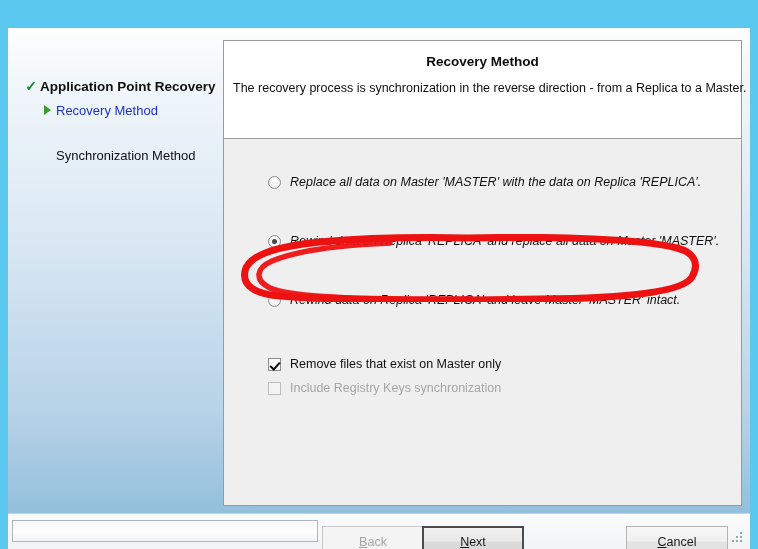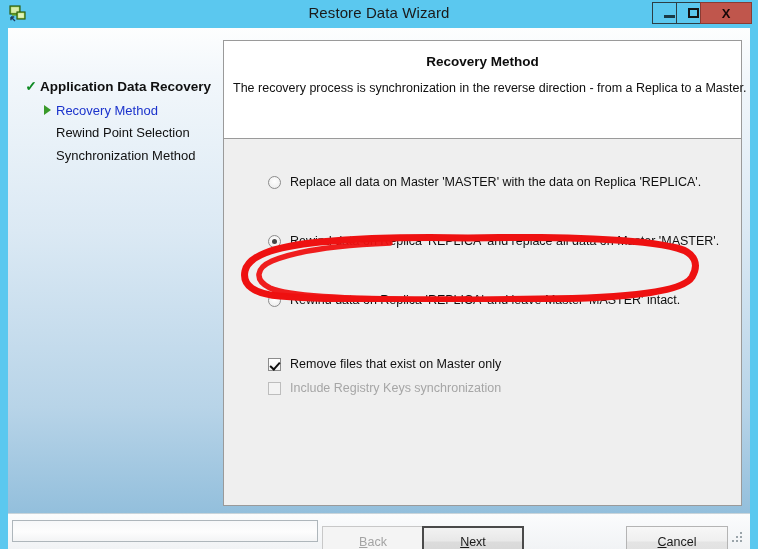--- a/index.html
+++ b/index.html
@@ -192,20 +192,21 @@
     position: absolute;
     left: 3px; top: 3px;
     width: 5px; height: 5px;
     border-radius: 50%;
     background: #454545;
   }
   .opt-label {
     font-size: 12.5px;
     color: #101010;
     line-height: 14px;
+    font-style: italic;
   }
   #opt-0 { left: 44px; top: 134px; }
   #opt-1 { left: 44px; top: 193px; }
   #opt-2 { left: 44px; top: 252px; }
 
   .cb-row {
     position: absolute;
     display: flex;
     align-items: flex-end;
     white-space: nowrap;
@@ -298,60 +299,35 @@
     position: absolute;
     width: 2px; height: 2px;
     background: #9aa4aa;
   }
 </style>
 </head>
 <body>
 
 <div id="window">
 
-  <div id="titlebar">
-    <svg id="app-icon" viewBox="0 0 18 18">
-      <rect x="1" y="1" width="10" height="8" fill="#8dc63f" stroke="#2f5d12" stroke-width="1.2"></rect>
-      <rect x="2.2" y="2.2" width="7.6" height="5.6" fill="#d8edaa"></rect>
-      <rect x="3" y="9" width="6" height="1.6" fill="#5f9e1e"></rect>
-      <rect x="8" y="7" width="8" height="7" fill="#a4d84a" stroke="#2f5d12" stroke-width="1.2"></rect>
-      <rect x="9.2" y="8.2" width="5.6" height="4.6" fill="#e2f3bd"></rect>
-      <path d="M2 12 L6 16 M2 12 L2 15.2 M2 12 L5.2 12" stroke="#1d3f60" stroke-width="1.4" fill="none"></path>
-    </svg>
-    <div id="title-text">Restore Data Wizard</div>
-
-    <div class="winbtn" id="btn-min">
-      <div class="glyph-min"></div>
-    </div>
-    <div class="winbtn" id="btn-max">
-      <div class="glyph-max"></div>
-    </div>
-    <div class="winbtn" id="btn-close">
-      <span>X</span>
-    </div>
-  </div>
 
   <div id="client">
 
     <div id="nav">
       <div class="nav-row" id="nav-row-0">
         <span class="nav-icon">
             <span class="check-glyph">✓</span>
           </span>
-        <span class="nav-label root">Application Data Recovery</span>
+        <span class="nav-label root">Application Point Recovery</span>
       </div>
       <div class="nav-row" id="nav-row-1">
         <span class="nav-icon">
             <span class="arrow-glyph"></span>
           </span>
         <span class="nav-label current">Recovery Method</span>
-      </div>
-      <div class="nav-row" id="nav-row-2">
-        <span class="nav-indent"></span>
-        <span class="nav-label">Rewind Point Selection</span>
       </div>
       <div class="nav-row" id="nav-row-3">
         <span class="nav-indent"></span>
         <span class="nav-label">Synchronization Method</span>
       </div>
     </div>
 
     <div id="pane">
 
       <div id="pane-header">

